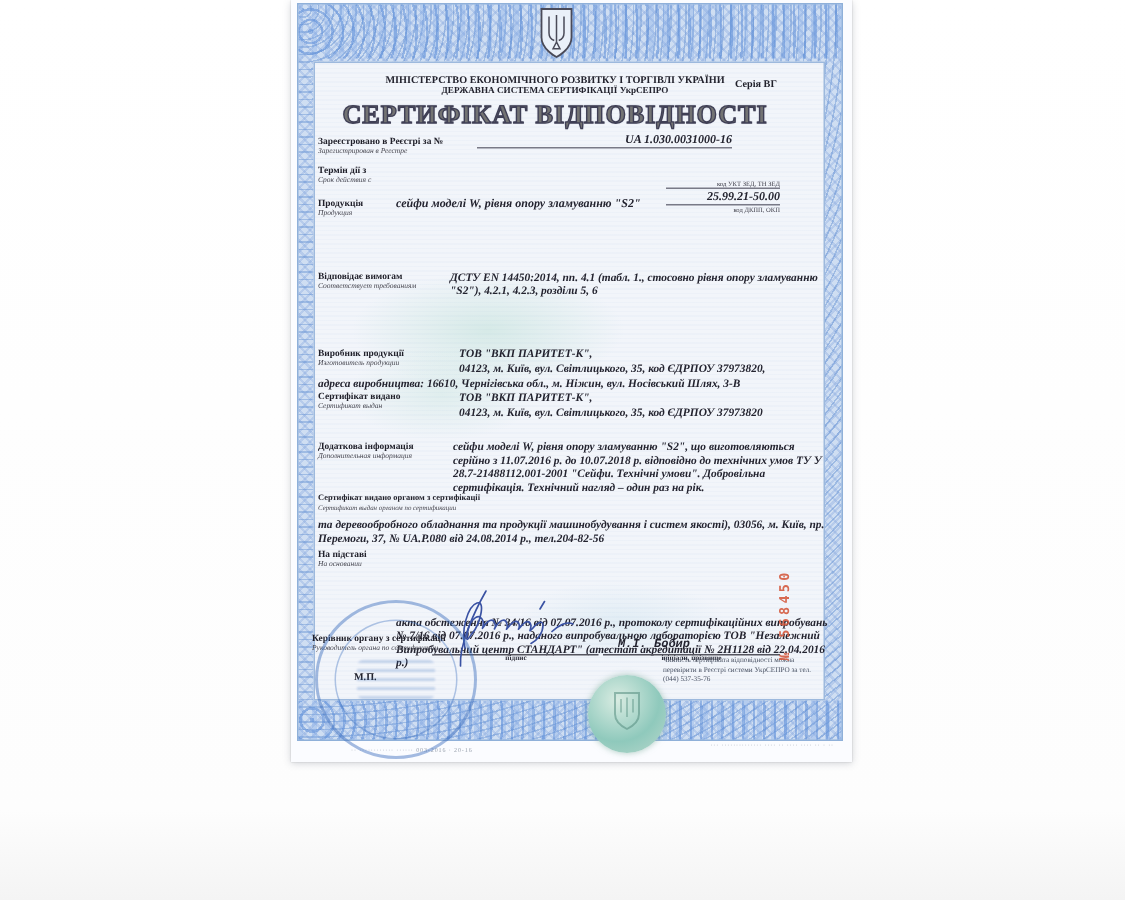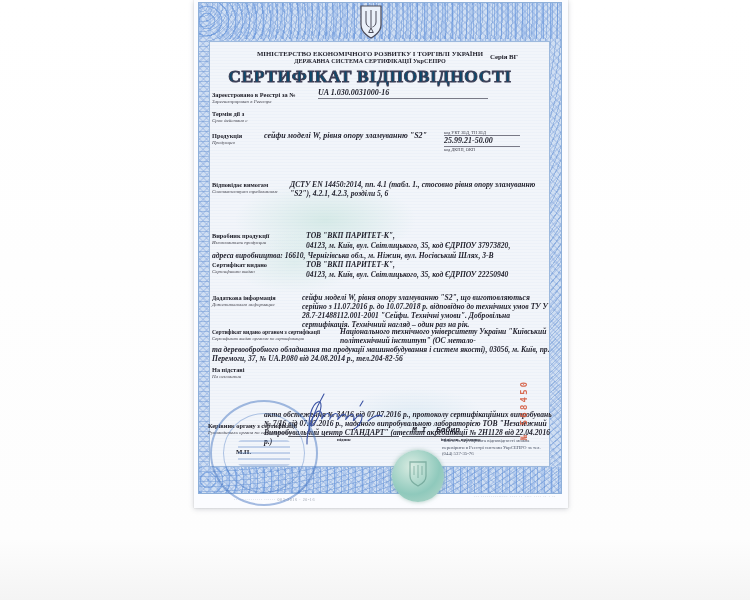--- a/index.html
+++ b/index.html
@@ -33,21 +33,21 @@
       repeating-linear-gradient(0deg, rgba(140,170,215,.05) 0 1px, rgba(140,170,215,0) 1px 3px);
     border:1px solid #9db9dd;}
   .abs{position:absolute;z-index:5;}
   .lbl{font-weight:bold;font-size:6.3px;color:#21212b;line-height:1.12;}
   .sub{font-style:italic;font-size:5px;color:#45454f;line-height:1.1;}
   .val{font-style:italic;font-weight:bold;font-size:7.6px;color:#23232f;line-height:1.2;}
   .uline{border-bottom:1px solid rgba(70,70,85,.7);}
   .tiny{font-size:4.4px;color:#3c3c48;}
   .hdr{font-weight:bold;text-align:center;color:#23232e;}
   .title{font-weight:bold;font-size:17.5px;letter-spacing:.6px;text-align:center;
-         color:#0c4a6e;-webkit-text-stroke:0.9px #3f3f55;text-shadow:0 0 1px rgba(55,55,85,.55);}
+         color:#737373;-webkit-text-stroke:0.9px #3f3f55;text-shadow:0 0 1px rgba(55,55,85,.55);}
   .stamp{position:absolute;left:16px;top:400px;width:108px;height:106px;z-index:7;opacity:.85;}
   .stamp .r1{position:absolute;inset:0;border:2.5px solid rgba(62,112,190,.55);border-radius:50%;filter:blur(.4px);}
   .stamp .r2{position:absolute;inset:13px;border:1.4px solid rgba(62,112,190,.45);border-radius:50%;filter:blur(.4px);}
   .stamp .tx{position:absolute;left:28px;top:40px;width:52px;height:26px;
      background:repeating-linear-gradient(0deg, rgba(62,112,190,.30) 0 2px, rgba(62,112,190,0) 2px 6px);
      filter:blur(.6px);border-radius:4px;}
   .holo{position:absolute;left:198px;top:450px;width:52px;height:52px;border-radius:50%;z-index:6;
      background:radial-gradient(circle at 38% 32%, #d9ecE2, #8fc9bc 58%, #b9d8cc);
      box-shadow:0 0 4px rgba(120,170,150,.6);}
   .blankno{position:absolute;left:293px;top:404px;width:76px;height:12px;z-index:6;
@@ -75,56 +75,55 @@
     </svg>
   </div>
 
   <div class="abs hdr" style="left:26px;top:50px;width:300px;font-size:6.8px;">МІНІСТЕРСТВО ЕКОНОМІЧНОГО РОЗВИТКУ І ТОРГІВЛІ УКРАЇНИ</div>
   <div class="abs hdr" style="left:26px;top:58px;width:300px;font-size:6.1px;">ДЕРЖАВНА СИСТЕМА СЕРТИФІКАЦІЇ УкрСЕПРО</div>
   <div class="abs lbl" style="left:296px;top:53px;font-size:6.8px;">Серія ВГ</div>
   <div class="abs title" style="left:20px;top:66px;width:312px;">СЕРТИФІКАТ ВІДПОВІДНОСТІ</div>
 
   <div class="abs lbl" style="left:18px;top:91px;">Зареєстровано в Реєстрі за №</div>
   <div class="abs sub" style="left:18px;top:99px;">Зарегистрирован в Реестре</div>
-  <div class="abs val uline" style="left:124px;top:88px;min-width:170px;font-size:8px;">UA 1.030.0031000-16</div>
+  <div class="abs val uline" style="left:124px;top:88px;min-width:170px;font-size:8px;text-align:right;">UA 1.030.0031000-16</div>
 
   <div class="abs lbl" style="left:18px;top:110px;">Термін дії з</div>
   <div class="abs sub" style="left:18px;top:118px;">Срок действия с</div>
 
   <div class="abs lbl" style="left:18px;top:132px;">Продукція</div>
   <div class="abs sub" style="left:18px;top:140px;">Продукция</div>
   <div class="abs val" style="left:70px;top:131px;width:180px;font-size:8px;">сейфи моделі W, рівня опору зламуванню "S2"</div>
-  <div class="abs" style="left:250px;top:130px;width:76px;text-align:left;">
+  <div class="abs" style="left:250px;top:120px;width:76px;text-align:right;">
     <div class="tiny uline">код УКТ ЗЕД, ТН ЗЕД</div>
     <div class="val uline" style="font-size:8px;">25.99.21-50.00</div>
     <div class="tiny">код ДКПП, ОКП</div>
   </div>
 
   <div class="abs lbl" style="left:18px;top:181px;">Відповідає вимогам</div>
   <div class="abs sub" style="left:18px;top:189px;">Соответствует требованиям</div>
-  <div class="abs val" style="left:96px;top:180px;width:252px;">ДСТУ EN 14450:2014, пп. 4.1 (табл. 1., стосовно рівня опору зламуванню "S2"), 4.2.1, 4.2.3, розділи 5, 6</div>
+  <div class="abs val" style="left:106px;top:180px;width:252px;">ДСТУ EN 14450:2014, пп. 4.1 (табл. 1., стосовно рівня опору зламуванню "S2"), 4.2.1, 4.2.3, розділи 5, 6</div>
 
   <div class="abs lbl" style="left:18px;top:232px;">Виробник продукції</div>
   <div class="abs sub" style="left:18px;top:240px;">Изготовитель продукции</div>
   <div class="abs val" style="left:112px;top:231px;">ТОВ "ВКП ПАРИТЕТ-К",</div>
   <div class="abs val" style="left:112px;top:241px;">04123, м. Київ, вул. Світлицького, 35, код ЄДРПОУ 37973820,</div>
   <div class="abs val" style="left:18px;top:251px;width:317px;">адреса виробництва: 16610, Чернігівська обл., м. Ніжин, вул. Носівський Шлях, 3-В</div>
 
   <div class="abs lbl" style="left:18px;top:261px;">Сертифікат видано</div>
   <div class="abs sub" style="left:18px;top:269px;">Сертификат выдан</div>
   <div class="abs val" style="left:112px;top:260px;">ТОВ "ВКП ПАРИТЕТ-К",</div>
-  <div class="abs val" style="left:112px;top:270px;">04123, м. Київ, вул. Світлицького, 35, код ЄДРПОУ 22250940</div>
+  <div class="abs val" style="left:112px;top:270px;">04123, м. Київ, вул. Світлицького, 35, код ЄДРПОУ 37973820</div>
 
   <div class="abs lbl" style="left:18px;top:294px;">Додаткова інформація</div>
   <div class="abs sub" style="left:18px;top:302px;">Дополнительная информация</div>
   <div class="abs val" style="left:108px;top:293px;width:250px;">сейфи моделі W, рівня опору зламуванню "S2", що виготовляються серійно з 11.07.2016 р. до 10.07.2018 р. відповідно до технічних умов ТУ У 28.7-21488112.001-2001 "Сейфи. Технічні умови". Добровільна сертифікація. Технічний нагляд – один раз на рік.</div>
 
   <div class="abs lbl" style="left:18px;top:329px;font-size:5.6px;">Сертифікат видано органом з сертифікації</div>
   <div class="abs sub" style="left:18px;top:336px;font-size:4.6px;">Сертификат выдан органом по сертификации</div>
-  <div class="abs val" style="left:146px;top:327px;width:210px;">Національного технічного університету України "Київський політехнічний інститут" (ОС метало-</div>
   <div class="abs val" style="left:18px;top:345px;width:340px;">та деревообробного обладнання та продукції машинобудування і систем якості), 03056, м. Київ, пр. Перемоги, 37, № UA.P.080 від 24.08.2014 р., тел.204-82-56</div>
 
   <div class="abs lbl" style="left:18px;top:366px;">На підставі</div>
   <div class="abs sub" style="left:18px;top:374px;">На основании</div>
   <div class="abs val" style="left:70px;top:365px;width:292px;margin-top:45px;">акта обстеження № 34/16 від 07.07.2016 р., протоколу сертифікаційних випробувань № 7/16 від 07.07.2016 р., наданого випробувальною лабораторією ТОВ "Незалежний Випробувальний центр СТАНДАРТ" (атестат акредитації № 2Н1128 від 22.04.2016 р.)</div>
 
   <div class="abs" style="left:100px;top:390px;z-index:6;">
     <svg width="120" height="58" viewBox="0 0 120 58">
       <path d="M30 4 C22 18 12 40 13 54" fill="none" stroke="#3a52a3" stroke-width="1.1" stroke-linecap="round"></path>
       <path d="M16 42 C13 30 18 14 24 12 C30 10 26 26 21 32 C18 36 16 40 18 30 C20 22 26 18 28 24 C29 28 26 31 29 27 C32 23 35 22 36 26 C37 29 34 31 37 27 C40 23 43 22 44 26 C45 29 42 31 45 28 C48 24 51 23 52 26 C53 29 50 31 53 28 C56 24 59 23 60 27 C60 30 58 32 61 29 C64 25 68 23 68 27 C68 32 64 37 60 39 M66 16 L69 11 M74 31 C78 27 84 24 88 26" fill="none" stroke="#3a52a3" stroke-width="1.1" stroke-linecap="round"></path>

